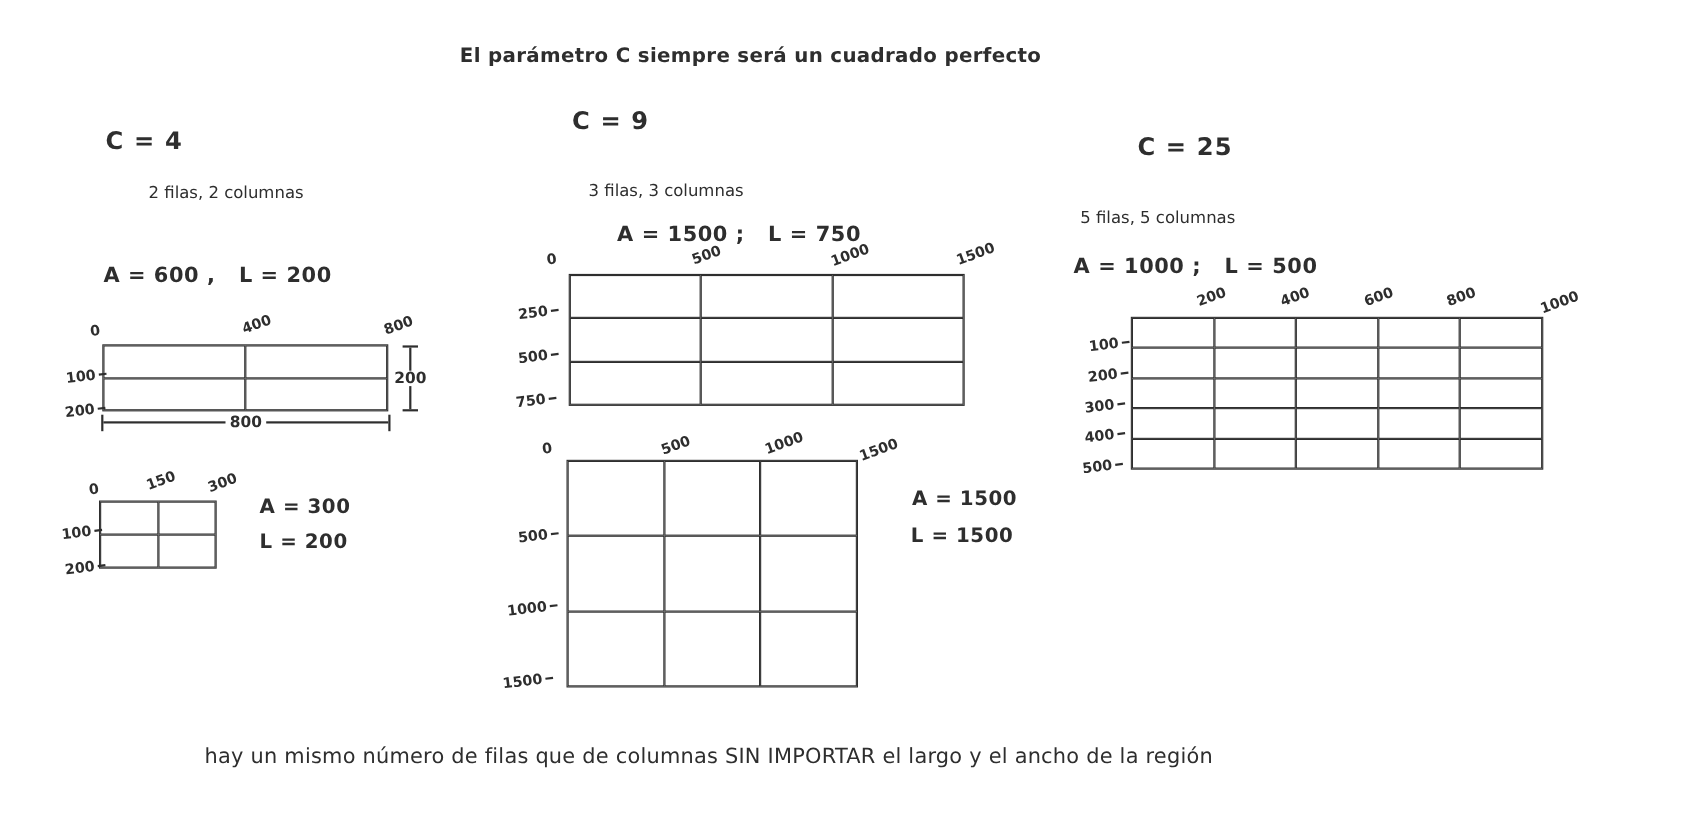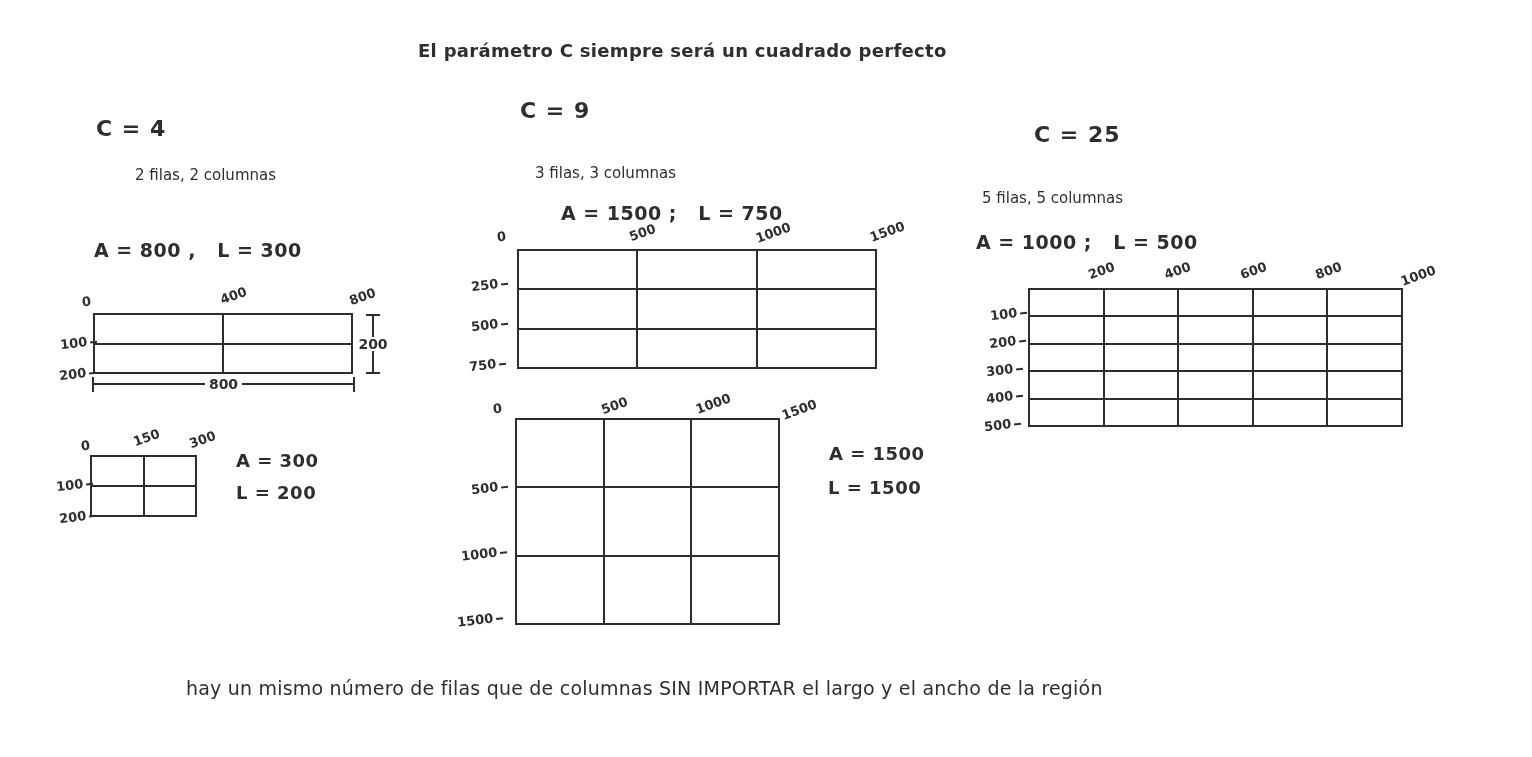--- a/index.html
+++ b/index.html
@@ -34,21 +34,21 @@
 </style>
 </head>
 <body>
 
 <div class="canvas">
 
   <div class="title" style="left:418px; top:40px;">El parámetro C siempre será un cuadrado perfecto</div>
 
   <div class="heading" style="left:96px; top:116px;">C = 4</div>
   <div class="sub" style="left:135px; top:166px;text-align:center;">2 filas, 2 columnas</div>
-  <div class="params" style="left:94px; top:239px;">A = 800 ,   L = 300</div>
+  <div class="params" style="left:94px; top:239px;">A = 600 ,   L = 200</div>
 
   <div class="gridwrap" style="left:93px; top:313px; width:260px; height:61px;">
     <div class="grid" style="grid-template-columns: repeat(2, 1fr); grid-template-rows: repeat(2, 1fr);">
         <div class="cell"></div>
         <div class="cell"></div>
         <div class="cell"></div>
         <div class="cell"></div>
       </div>
     <span class="tick rot-s" style="left:-11px; top:-19px;">0</span>
     <span class="tick rot" style="left:127px; top:-25px;">400</span>

